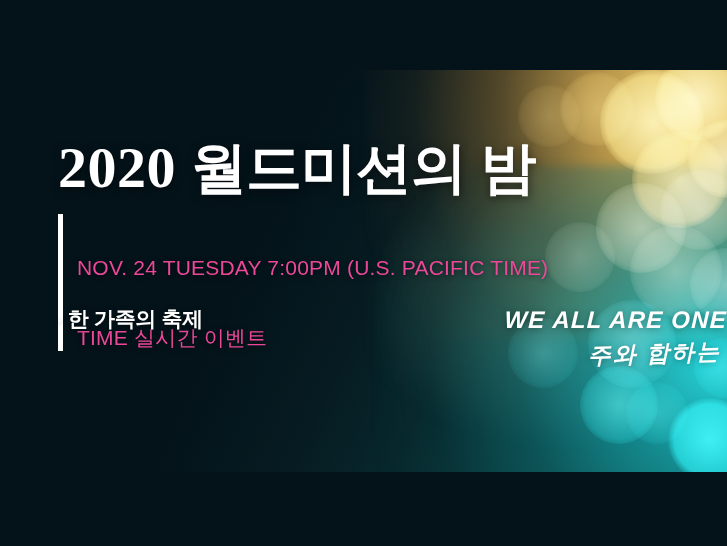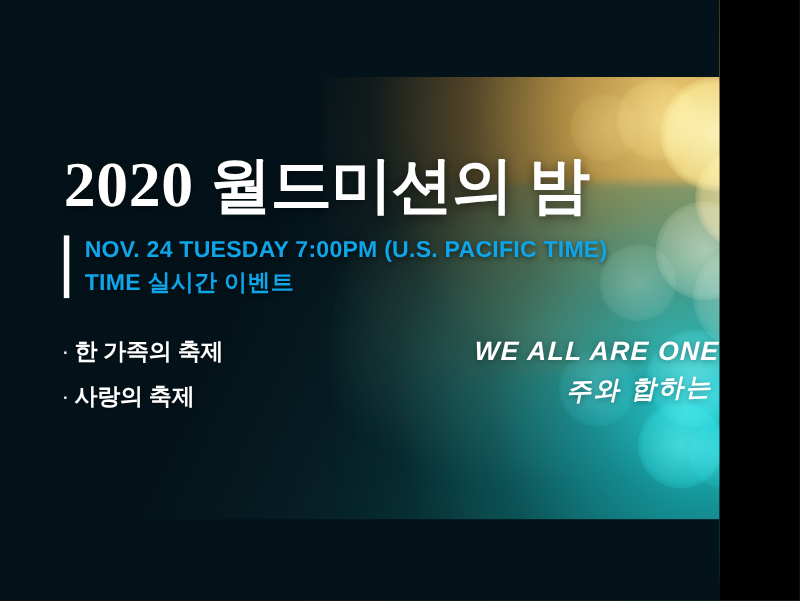--- a/index.html
+++ b/index.html
@@ -6,21 +6,21 @@
     margin: 0;
     padding: 0;
     background: #000;
   }
   body {
     font-family: "Liberation Sans", sans-serif;
   }
 
   .poster {
     position: relative;
-    width: 654px;
+    width: 727px;
     height: 546px;
     overflow: hidden;
     background: #04131a;
     user-select: none;
   }
 
   
   .bg-base {
     position: absolute;
     inset: 0;
@@ -144,26 +144,27 @@
   }
   .subtitle-lines {
     display: flex;
     flex-direction: column;
     justify-content: center;
     gap: 2px;
   }
   .subtitle-line {
     font-family: "Liberation Sans", sans-serif;
     font-size: 21px;
-    font-weight: 700;
-    color: #0ea5e9;
+    font-weight: 400;
+    color: #ec4899;
     letter-spacing: 0.2px;
     white-space: nowrap;
     line-height: 1.32;
     text-shadow: 0 1px 5px rgba(0,0,0,0.5);
+    margin-top: 40px;
   }
 
   .bullets {
     position: absolute;
     left: 56px;
     top: 305px;
     display: flex;
     flex-direction: column;
     gap: 13px;
   }
@@ -276,23 +277,20 @@
       <div class="subtitle-lines">
         <div class="subtitle-line">NOV. 24 TUESDAY 7:00PM (U.S. PACIFIC TIME)</div>
         <div class="subtitle-line">TIME 실시간 이벤트</div>
       </div>
     </div>
 
     <div class="bullets">
       <div class="bullet">
         <span class="dot">·</span><span>한 가족의 축제</span>
       </div>
-      <div class="bullet">
-        <span class="dot">·</span><span>사랑의 축제</span>
-      </div>
     </div>
 
     <div class="slogan-block">
       <div class="slogan-en">WE ALL ARE ONE</div>
       <div class="slogan-kr">주와 합하는</div>
     </div>
 
   </div>
 </div>
 

